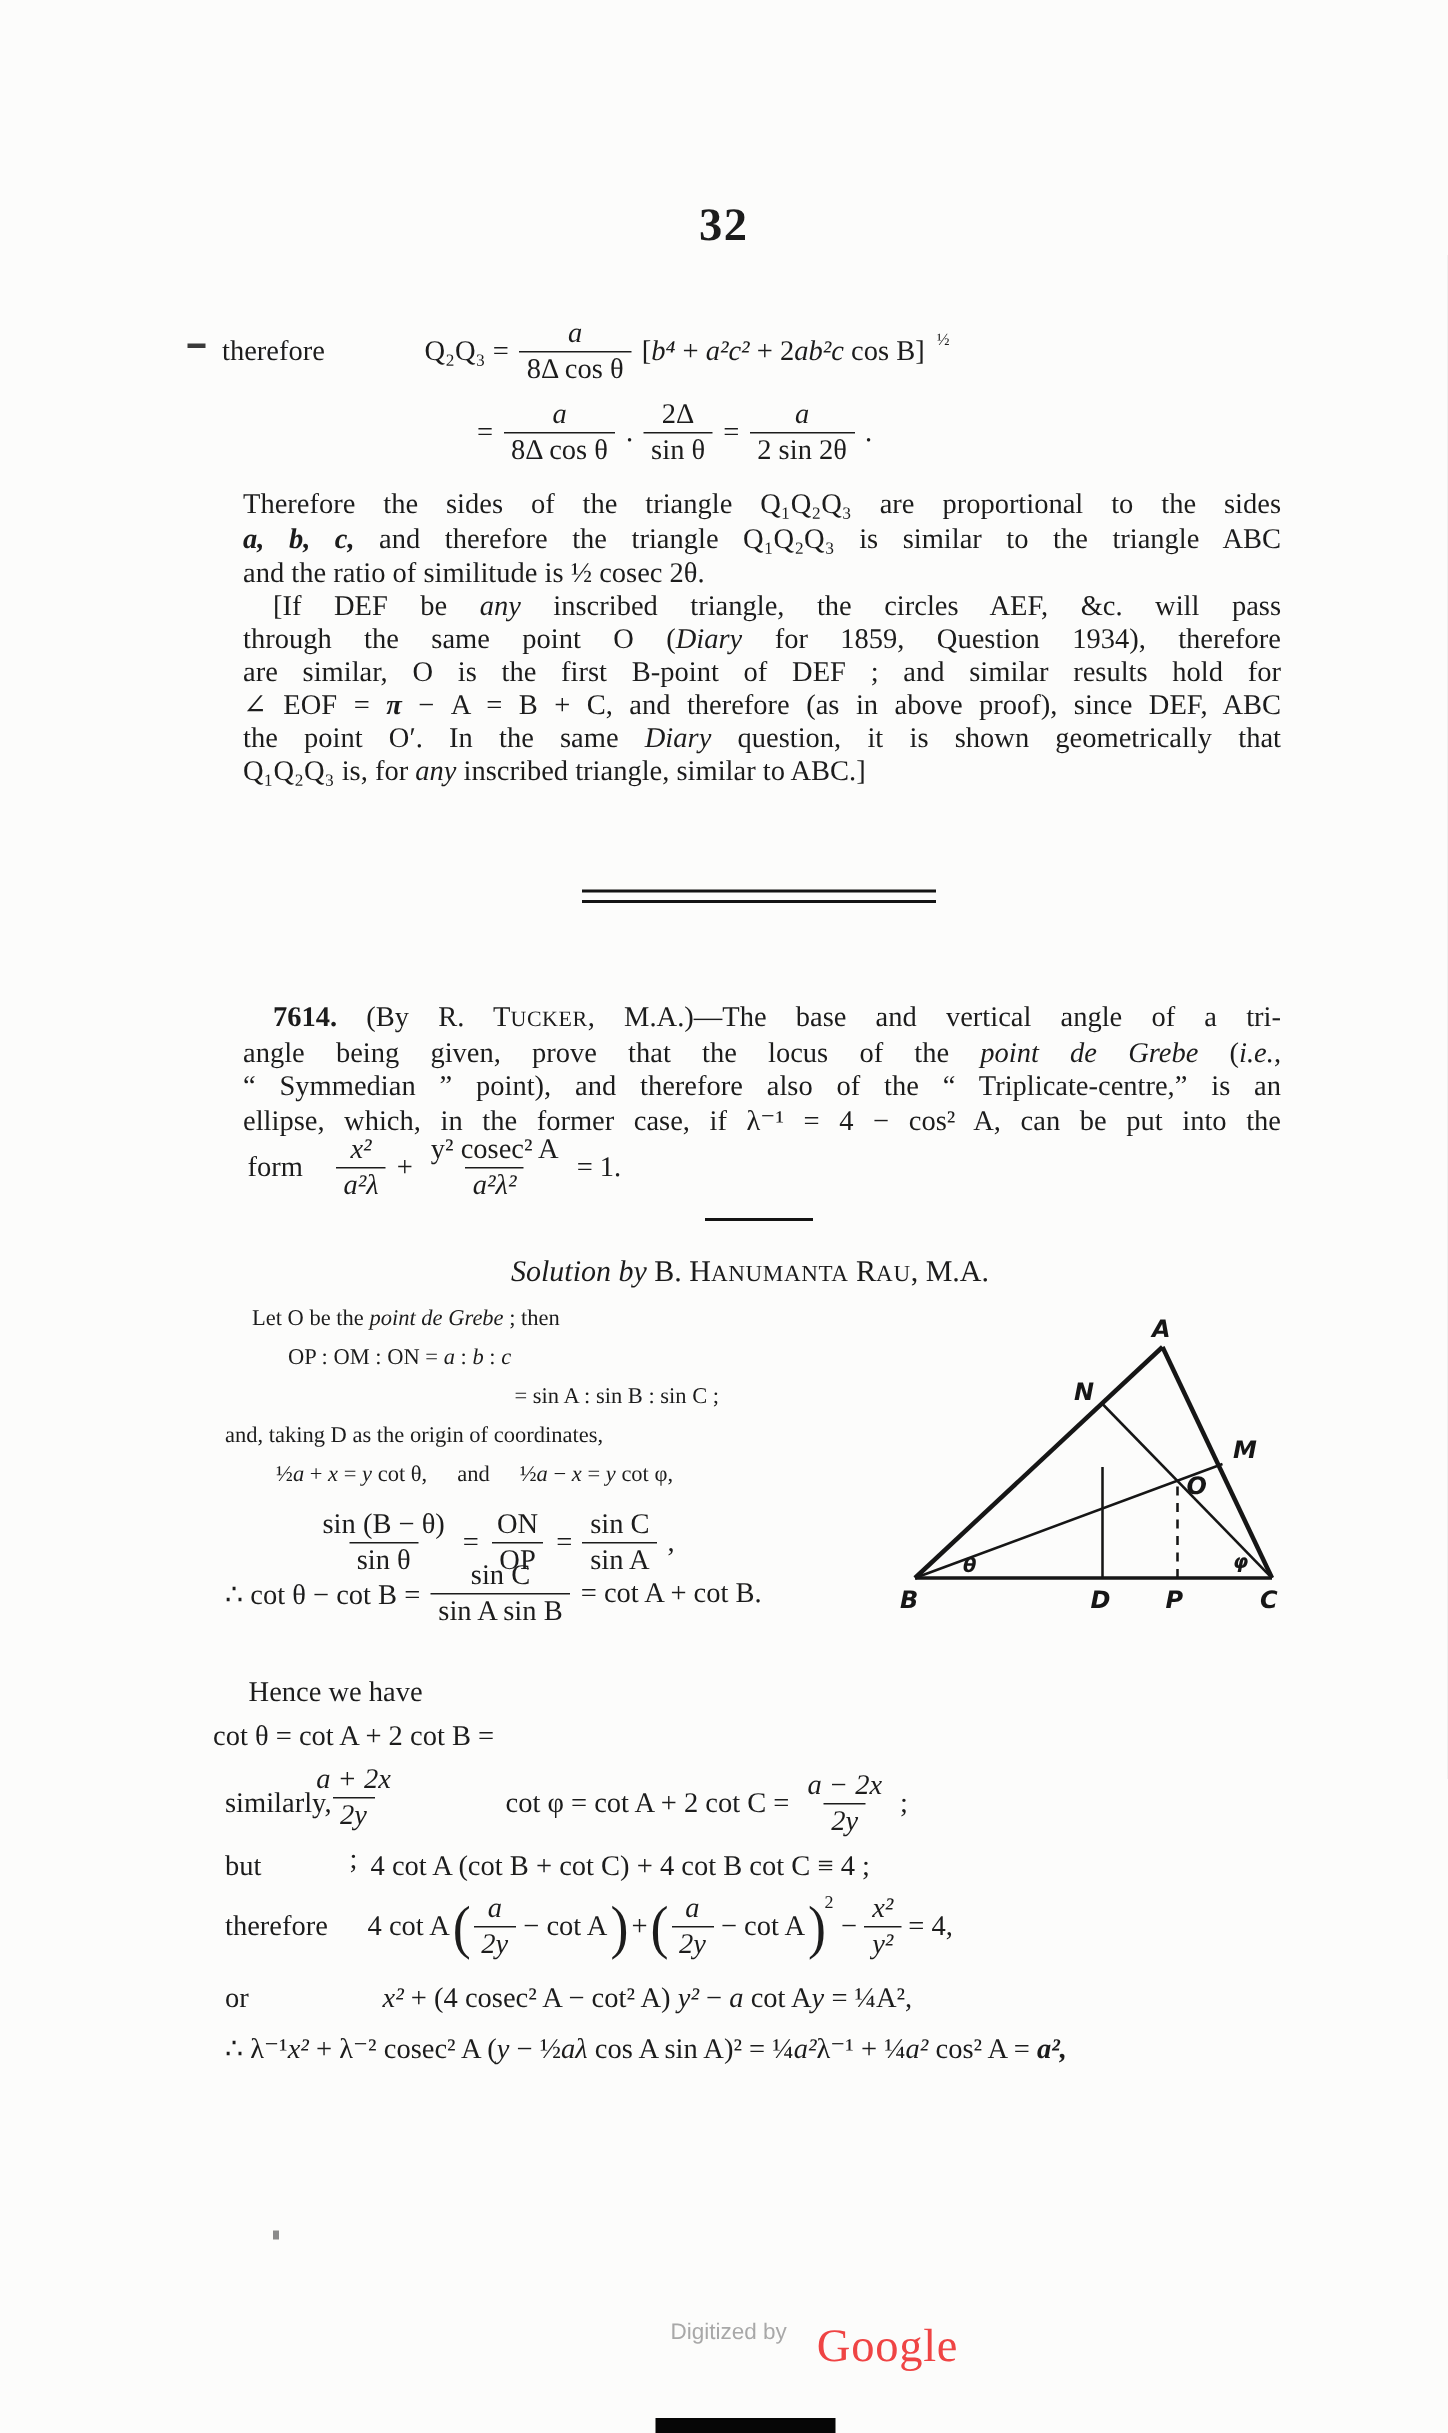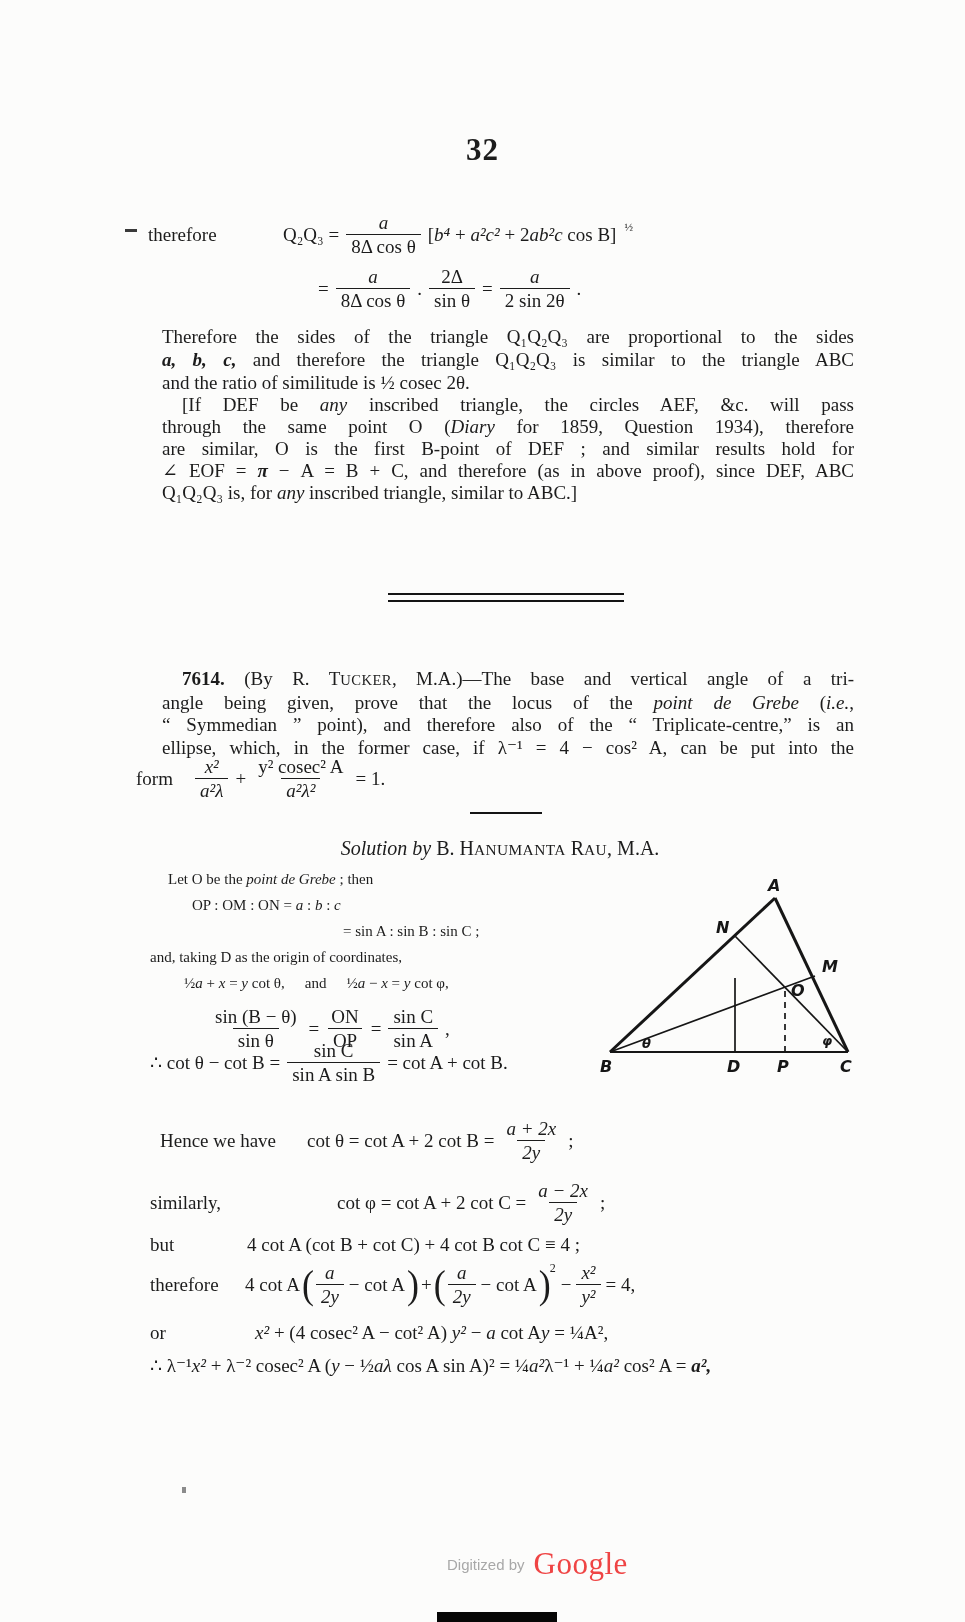--- a/index.html
+++ b/index.html
@@ -22,21 +22,21 @@
   .frac{display:inline-flex;flex-direction:column;align-items:center;}
   .frac .num{display:block;padding:0 5px 1px;line-height:1.12;text-align:center;}
   .frac .den{display:block;border-top:1.7px solid #1c1c1c;padding:1px 5px 0;line-height:1.12;text-align:center;}
   .lbl{flex:none;}
   .sup{font-size:60%;position:relative;top:-8px;margin-left:1px;}
   .bp{font-size:36px;font-weight:400;line-height:.9;transform:scaleY(1.1);margin:0 -3px;}
   .psup{font-size:12px;position:relative;top:-16px;margin-left:-3px;}
   .rule2{position:absolute;height:5px;border-top:2.2px solid #141414;border-bottom:2.2px solid #141414;}
   .rule1{position:absolute;border-top:2.2px solid #141414;}
   .solhead{position:absolute;top:837px;left:150px;width:700px;text-align:center;font-size:20px;}
-  .wm{position:absolute;left:447px;top:1546px;display:flex;align-items:center;gap:9px;}
+  .wm{position:absolute;left:447px;top:1546px;display:flex;gap:20px;}
   .wm .pre{font-family:"Liberation Sans","DejaVu Sans",sans-serif;font-size:15px;color:#a8a8a8;}
   .wm .brand{font-family:"Liberation Serif","DejaVu Serif",serif;font-size:31px;color:#ef4444;letter-spacing:.5px;}
   .bbar{position:absolute;left:437px;top:1612px;width:120px;height:10px;background:#060606;}
   .speck1{position:absolute;left:125px;top:229px;width:12px;height:3px;background:#3a3a3a;}
   .speck2{position:absolute;left:182px;top:1487px;width:4px;height:6px;background:#8b8b8b;}
   svg text{font-family:"DejaVu Sans","Liberation Sans",sans-serif;font-weight:bold;font-style:italic;}
 </style>
 </head>
 <body>
 
@@ -79,33 +79,34 @@
     <div class="pline j"><span>Therefore the sides of the triangle Q₁Q₂Q₃ are proportional to the sides</span></div>
     <div class="pline j"><span class="it bd">a, b, c,</span><span> and therefore the triangle Q₁Q₂Q₃ is similar to the triangle ABC</span></div>
     <div class="pline"><span>and the ratio of similitude is ½ cosec 2θ.</span></div>
   </div>
 
   <div class="para lh22" style="top:394px;">
     <div class="pline j ind"><span>[If DEF be </span><span class="it">any</span><span> inscribed triangle, the circles AEF, &amp;c. will pass</span></div>
     <div class="pline j"><span>through the same point O (</span><span class="it">Diary</span><span> for 1859, Question 1934), therefore</span></div>
     <div class="pline j"><span>are similar, O is the first B-point of DEF ; and similar results hold for</span></div>
     <div class="pline j"><span>∠ EOF = </span><span class="it bd">π</span><span> − A = B + C, and therefore (as in above proof), since DEF, ABC</span></div>
+    <div class="pline j"><span>the point O′.  In the same </span><span class="it">Diary</span><span> question, it is shown geometrically that</span></div>
     <div class="pline"><span>Q₁Q₂Q₃ is, for </span><span class="it">any</span><span> inscribed triangle, similar to ABC.]</span></div>
   </div>
 
   <div class="rule2" style="top:593px;left:388px;width:236px;"></div>
 
   <div class="para lh225" style="top:668px;">
     <div class="pline j ind"><span class="bd">7614.</span><span>  (By R. T</span><span class="sc">UCKER</span><span>, M.A.)—The base and vertical angle of a tri-</span></div>
     <div class="pline j"><span>angle being given, prove that the locus of the </span><span class="it">point de Grebe</span><span> (</span><span class="it">i.e.</span><span>,</span></div>
     <div class="pline j"><span>“ Symmedian ” point), and therefore also of the “ Triplicate-centre,” is an</span></div>
     <div class="pline j"><span>ellipse, which, in the former case, if λ⁻¹ = 4 − cos² A, can be put into the</span></div>
   </div>
 
-  <div class="frow" style="top:756px;left:136px;">
+  <div class="frow" style="top:756px;left:165px;">
     <span class="lbl" style="min-width:52px;">form</span>
     <span class="frac">
       <span class="num it">x²</span>
       <span class="den it">a²λ</span>
     </span>
     <span>+</span>
     <span class="frac">
       <span class="num">y² cosec² A</span>
       <span class="den it">a²λ²</span>
     </span>
@@ -142,21 +143,21 @@
 
   <div class="frow" style="top:1040px;left:150px;">
     <span>∴ cot θ − cot B =</span>
     <span class="frac">
       <span class="num">sin C</span>
       <span class="den">sin A sin B</span>
     </span>
     <span>= cot A + cot B.</span>
   </div>
 
-  <div class="frow" style="top:1118px;left:160px;">
+  <div class="frow" style="top:1118px;left:142px;flex-direction:column;">
     <span class="lbl" style="min-width:140px;">Hence we have</span>
     <span>cot θ = cot A + 2 cot B =</span>
     <span class="frac">
       <span class="num it">a + 2x</span>
       <span class="den it">2y</span>
     </span>
     <span>;</span>
   </div>
 
   <div class="frow" style="top:1180px;left:150px;">

